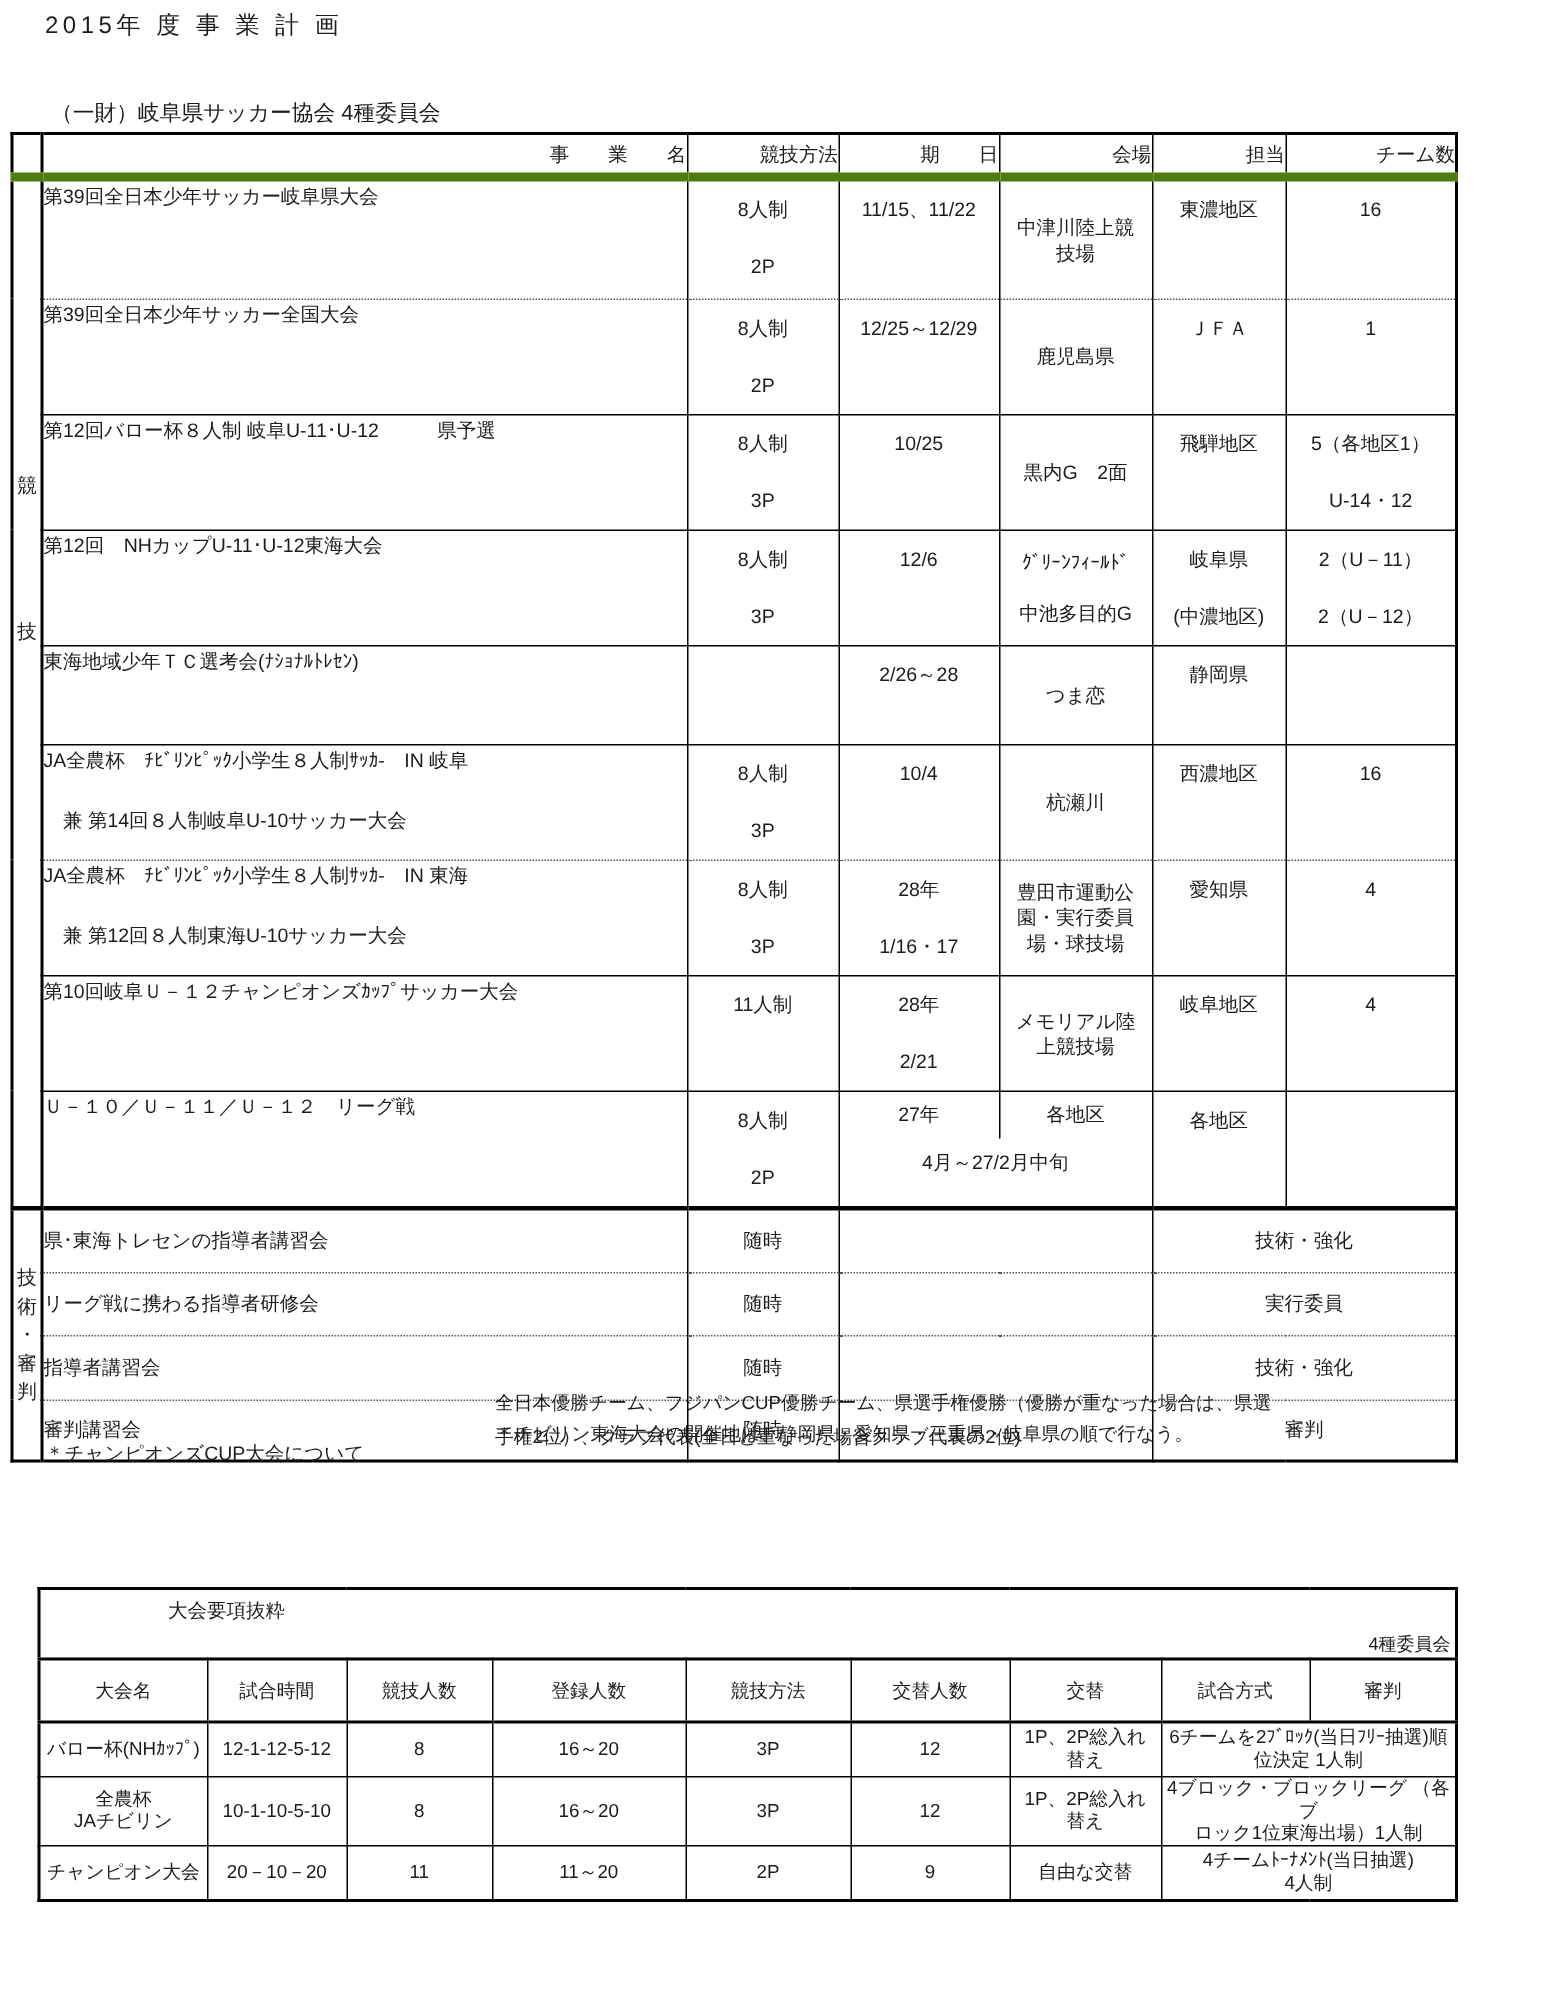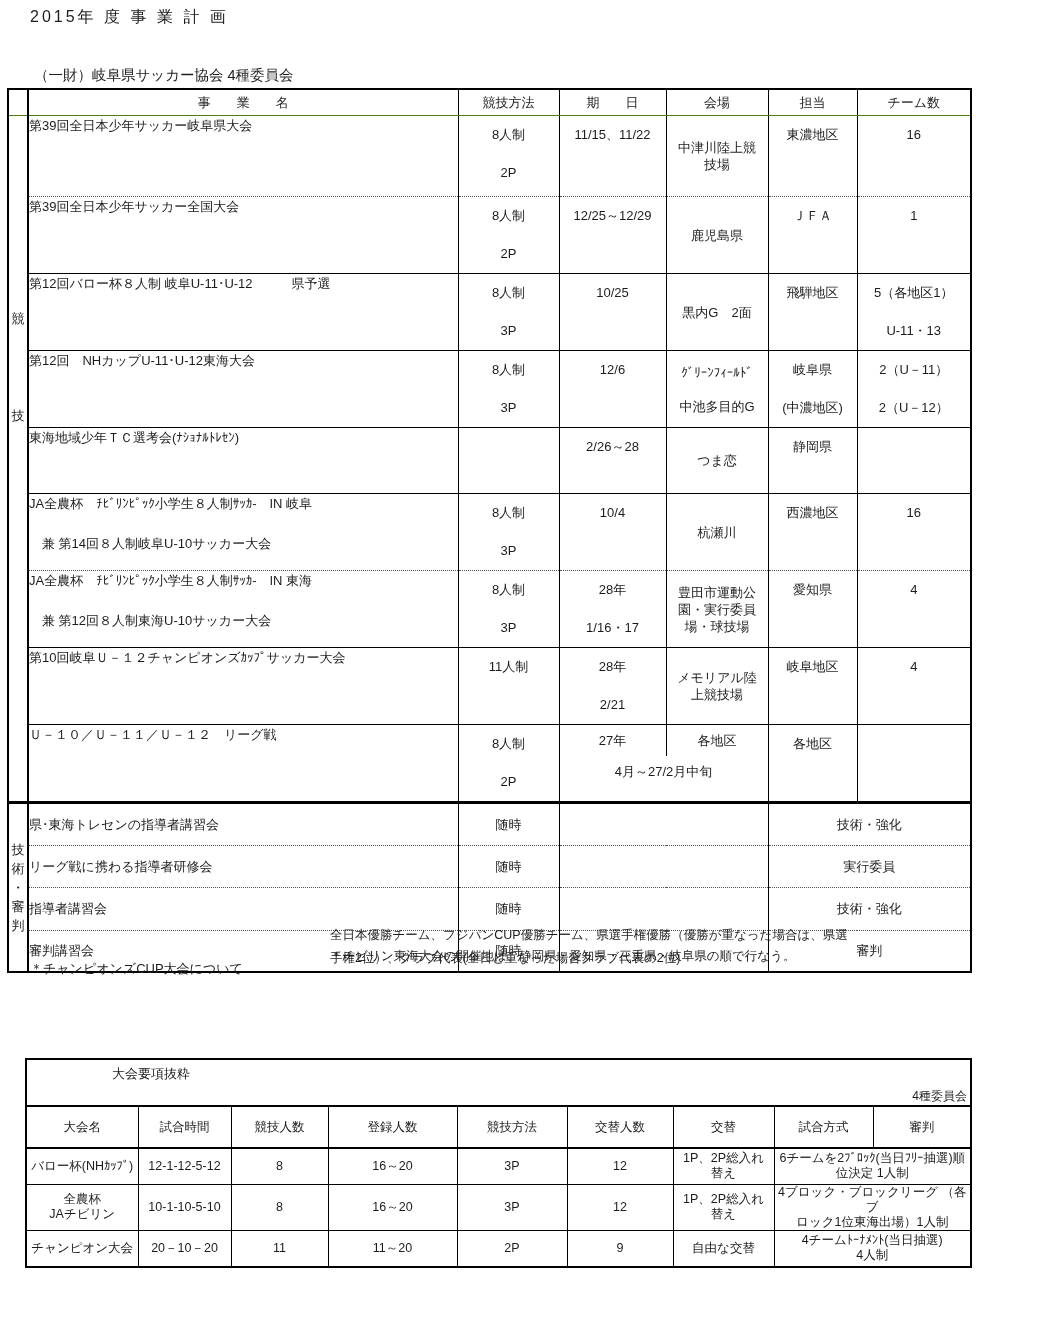--- a/index.html
+++ b/index.html
@@ -12,21 +12,21 @@
   .doc-subtitle { position:absolute; left:34px; top:66px; font-size:14.5px; }
 
   
   table.main {
     position:absolute; left:7px; top:88px; width:963px;
     border-collapse:collapse; table-layout:fixed;
     border:2px solid #000; font-size:13px;
   }
   table.main td, table.main th { padding:0; font-weight:normal; overflow:hidden; }
   table.main td { border-right:1px solid #000; }
-  tr.hdr td, tr.hdr th { border-right:1px solid #000; border-bottom:1px solid #4d7c0f; height:25px; text-align:center; vertical-align:middle; }
+  tr.hdr td, tr.hdr th { border-right:1px solid #000; border-bottom:6px solid #4d7c0f; height:25px; text-align:right; vertical-align:middle; }
   tr.rs td { border-bottom:1px solid #000; }
   tr.rd td { border-bottom:1px dotted #555; }
   tr.rt td { border-bottom:3px solid #000; }
   .strip { border-right:2px solid #000 !important; }
   .strip-comp { vertical-align:top; border-bottom:3px solid #000 !important; }
   .vcomp { line-height:97px; padding-top:154px; white-space:pre-line; text-align:center; }
   .strip-tech { vertical-align:middle; }
   .vtech { line-height:19px; white-space:pre-line; text-align:center; }
   .cell-name { text-align:left; vertical-align:top; padding:7px 4px 0 10px; line-height:20px; white-space:pre-line; }
   .cell-name-mid { text-align:left; vertical-align:middle; padding-left:10px; }
@@ -112,21 +112,21 @@
     <td class="c-mid">1</td>
   </tr>
   <tr class="rs" style="height:75px">
     <td class="cell-name">第12回バロー杯８人制 岐阜U-11･U-12　　　県予選</td>
     <td class="c-mid">8人制
 3P</td>
     <td class="c-mid">10/25</td>
     <td class="c-ven">黒内G　2面</td>
     <td class="c-mid">飛騨地区</td>
     <td class="c-mid">5（各地区1）
-U-11・13</td>
+U-14・12</td>
   </tr>
   <tr class="rs" style="height:75px">
     <td class="cell-name">第12回　NHカップU-11･U-12東海大会</td>
     <td class="c-mid">8人制
 3P</td>
     <td class="c-mid">12/6</td>
     <td class="c-ven">ｸﾞﾘｰﾝﾌｨｰﾙﾄﾞ
 
 中池多目的G</td>
     <td class="c-mid">岐阜県

